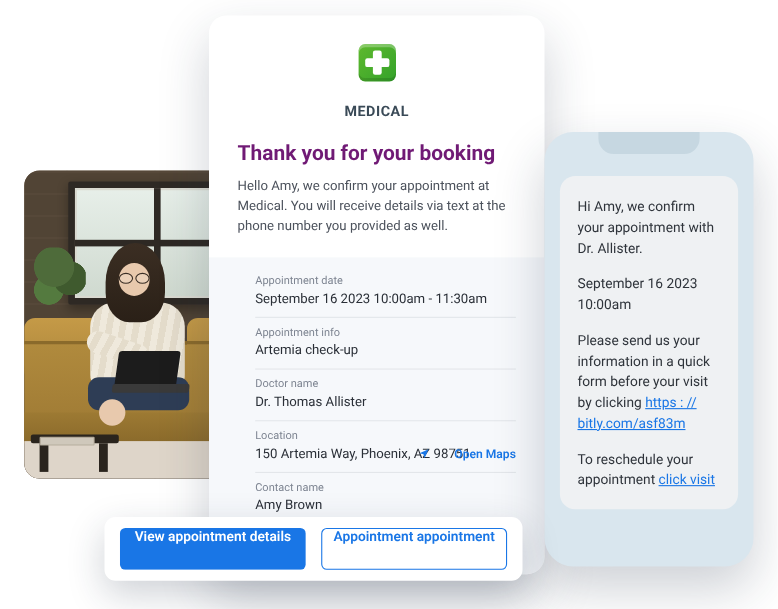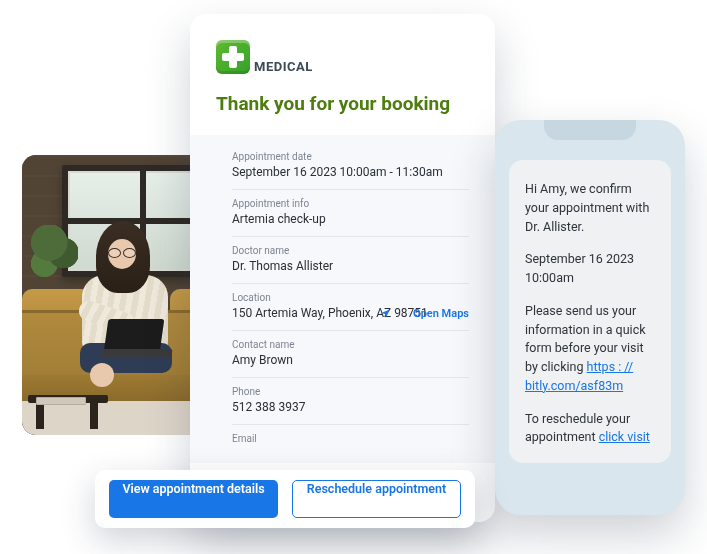--- a/index.html
+++ b/index.html
@@ -128,31 +128,31 @@
   .card{
     position:absolute;
     left:190px; top:14px;
     width:305px; height:508px;
     background:var(--card-bg);
     border-radius:16px;
     box-shadow:var(--shadow);
     overflow:hidden;
   }
   .card-inner{padding:26px 26px 0 26px;}
-  .logo{display:flex;flex-direction:row;align-items:flex-end;gap:4px;margin-bottom:18px;}
+  .logo{display:flex;flex-direction:column;align-items:center;gap:20px;margin-bottom:18px;}
   .logo-mark{
     width:34px;height:34px;border-radius:6px;position:relative;
     background:linear-gradient(135deg,var(--green1),var(--green2));
     box-shadow:inset 0 -3px 0 rgba(0,0,0,.12), inset 0 3px 0 rgba(255,255,255,.28);
   }
   .logo-mark::before,.logo-mark::after{content:"";position:absolute;background:#fff;border-radius:2px;}
   .logo-mark::before{left:50%;top:6px;width:8px;height:22px;transform:translateX(-50%);}
   .logo-mark::after{top:50%;left:6px;height:8px;width:22px;transform:translateY(-50%);}
   .logo-text{font-weight:700;letter-spacing:.5px;font-size:13px;color:#3a4a57;}
-  h1.title{margin:0 0 10px 0;font-size:19px;font-weight:700;color:#4d7c0f;}
+  h1.title{margin:0 0 10px 0;font-size:19px;font-weight:700;color:#701a75;}
   p.intro{margin:0;font-size:12px;line-height:1.5;color:#4c525c;}
   .details{
     margin-top:20px;
     background:var(--detail-bg);
     padding:8px 26px 0 42px;
     margin-left:-26px;margin-right:-26px;
     height:320px;
   }
   .row{padding:8px 0 10px 0;border-bottom:1px solid var(--divider);position:relative;}
   .row:last-child{border-bottom:none;}
@@ -240,20 +240,21 @@
   </div>
 </div>
 
 <div class="card">
   <div class="card-inner">
     <div class="logo">
       <div class="logo-mark"></div>
       <div class="logo-text">MEDICAL</div>
     </div>
     <h1 class="title">Thank you for your booking</h1>
+    <p class="intro">Hello Amy, we confirm your appointment at Medical. You will receive details via text at the phone number you provided as well.</p>
 
     <div class="details">
       <div class="row">
         <div class="lbl">Appointment date</div>
         <div class="val">September 16 2023 10:00am - 11:30am</div>
       </div>
       <div class="row">
         <div class="lbl">Appointment info</div>
         <div class="val">Artemia check-up</div>
       </div>
@@ -301,15 +302,15 @@
       <span>To reschedule your appointment </span><a>click visit</a>
     </p>
   </div>
 </div>
 
 <div class="btnbar">
   <div class="btn primary" role="button">
     <span>View appointment details</span>
   </div>
   <div class="btn secondary" role="button">
-    <span>Reschedule appointment</span>
+    <span>Appointment appointment</span>
   </div>
 </div>
 
 </body></html>

